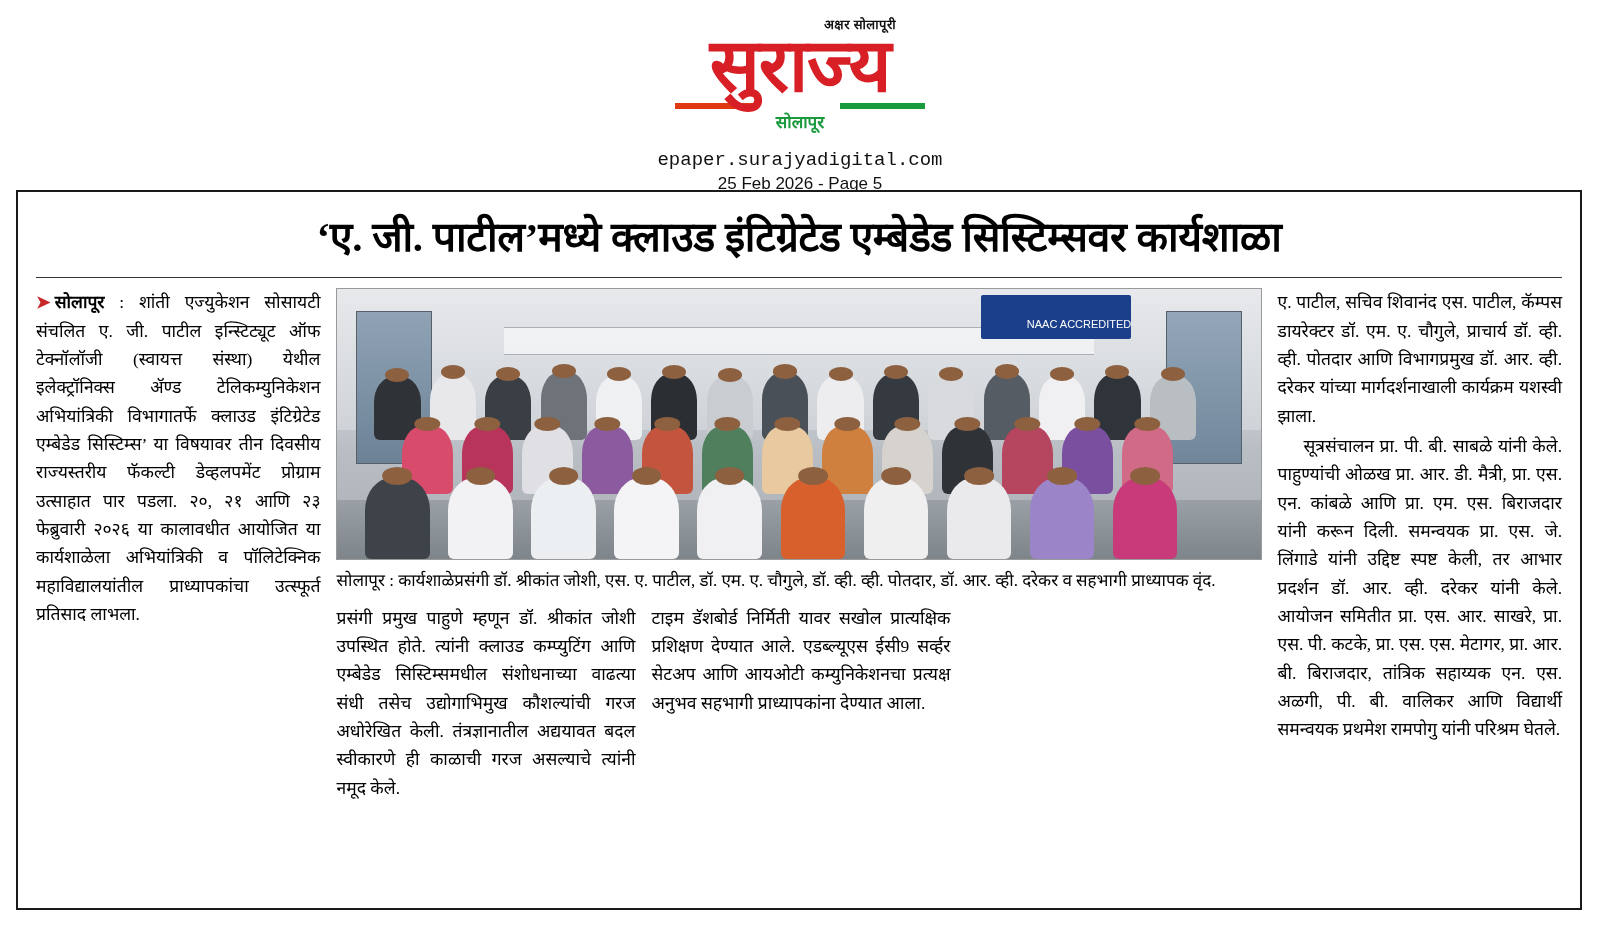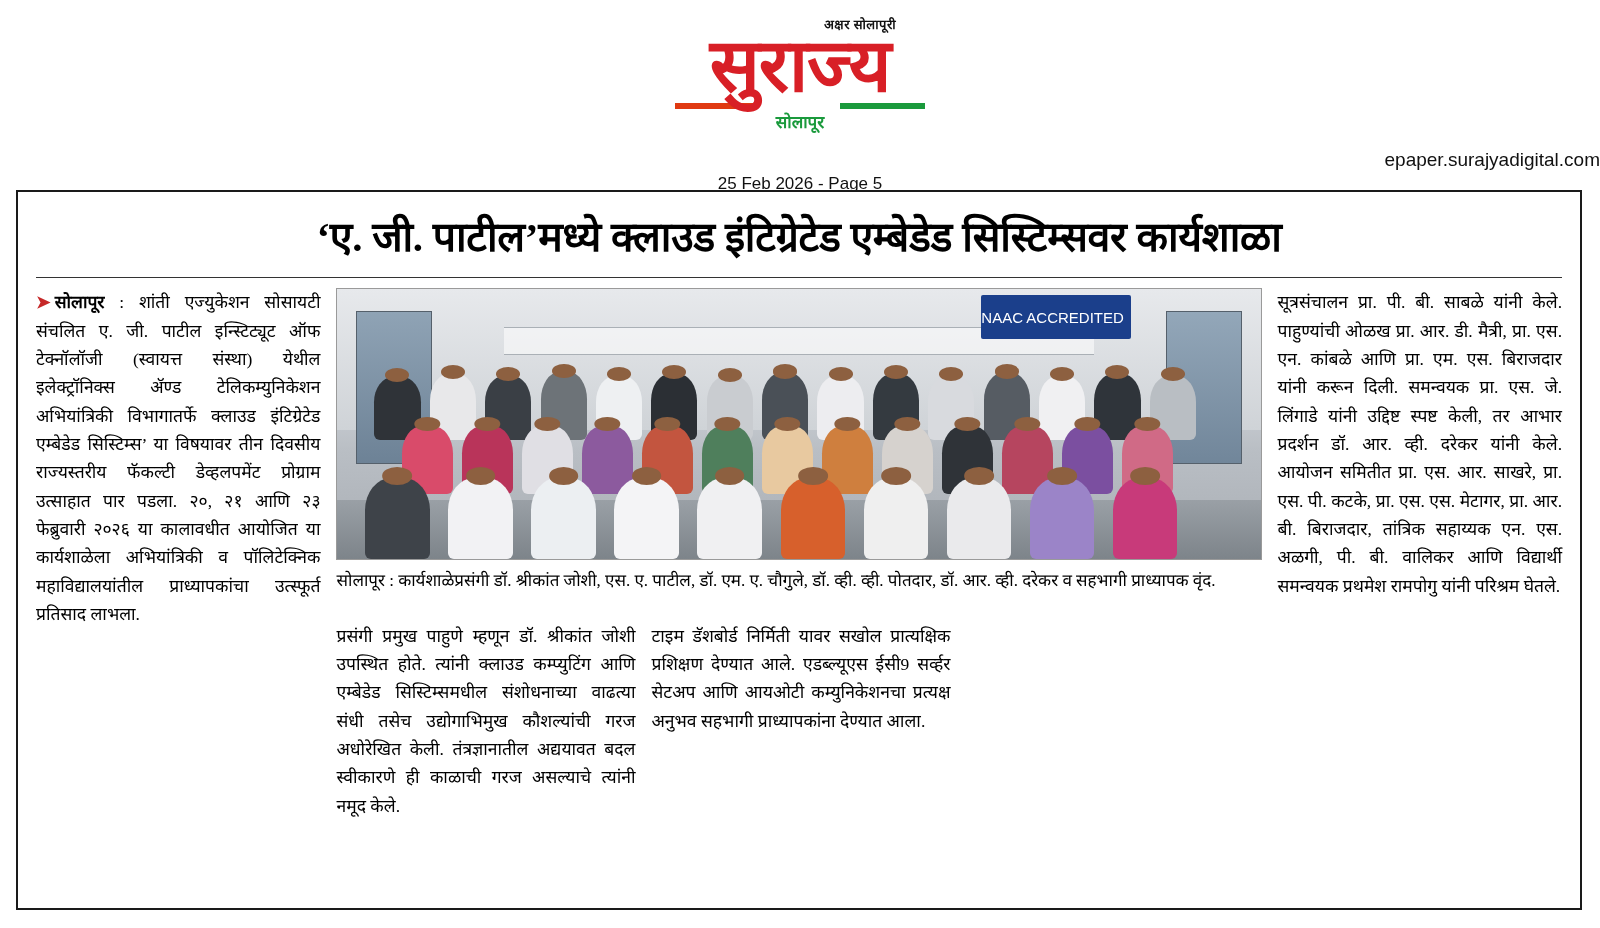--- a/index.html
+++ b/index.html
@@ -59,24 +59,23 @@
   }
   .logo-sub {
     font-family: "Liberation Serif", serif;
     font-size: 17px;
     font-weight: bold;
     color: #1a9a3c;
     margin-top: 1px;
   }
   .epaper-line {
     margin-top: 16px;
-    font-family: Liberation Sans, sans-serif;
+    font-family: Liberation Mono, monospace;
     font-size: 19px;
     color: #111;
-    text-align: right;
   }
   .date-line {
     margin-top: 3px;
     font-family: "Liberation Sans", sans-serif;
     font-size: 17px;
     color: #111;
   }
 
   
   .article {
@@ -149,21 +148,21 @@
     position: absolute; left: 0; top: 0; width: 100%; height: 52%;
     background: linear-gradient(to bottom, #e7e9ec, #cfd3d7);
   }
   .ph-floor {
     position: absolute; left: 0; bottom: 0; width: 100%; height: 22%;
     background: linear-gradient(to bottom, #9aa0a6, #7d848a);
   }
   .ph-banner {
     position: absolute; right: 14%; top: 6px; width: 150px; height: 44px;
     background: #1b3f8b; border-radius: 2px;
-    color: #fff; font-size: 15px; text-align: left; line-height: 1.4; padding-top: 12px;
+    color: #fff; font-size: 11px; text-align: right; line-height: 1.4; padding-top: 22px;
     box-sizing: border-box;
     font-family: "Liberation Sans", sans-serif;
   }
   .ph-doorL, .ph-doorR {
     position: absolute; top: 8%; width: 8%; height: 56%;
     background: linear-gradient(to bottom, #8fa3b5, #6d8296);
     border: 1px solid #55606b;
   }
   .ph-doorL { left: 2%; }
   .ph-doorR { right: 2%; background: linear-gradient(to bottom,#93a7b9,#71869a); }
@@ -188,21 +187,21 @@
     font-size: 17px;
     font-weight: normal;
     line-height: 1.5;
     margin-top: 8px;
     text-align: justify;
     color: #000;
   }
   .sub-cols {
     display: flex;
     gap: 16px;
-    margin-top: 28px;
+    margin-top: 10px;
   }
   .sub-col {
     width: 299px;
     font-family: "Liberation Serif", serif;
     font-size: 17.5px;
     line-height: 1.62;
     text-align: justify;
     color: #000;
   }
 </style>
@@ -375,18 +374,19 @@
 
         <div class="sub-cols">
           <div class="sub-col">प्रसंगी प्रमुख पाहुणे म्हणून डॉ. श्रीकांत जोशी उपस्थित होते. त्यांनी क्लाउड कम्प्युटिंग आणि एम्बेडेड सिस्टिम्समधील संशोधनाच्या वाढत्या संधी तसेच उद्योगाभिमुख कौशल्यांची गरज अधोरेखित केली. तंत्रज्ञानातील अद्ययावत बदल स्वीकारणे ही काळाची गरज असल्याचे त्यांनी नमूद केले.</div>
           <div class="sub-col">
             <div>टाइम डॅशबोर्ड निर्मिती यावर सखोल प्रात्यक्षिक प्रशिक्षण देण्यात आले. एडब्ल्यूएस ईसी9 सर्व्हर सेटअप आणि आयओटी कम्युनिकेशनचा प्रत्यक्ष अनुभव सहभागी प्राध्यापकांना देण्यात आला.</div>
           </div>
         </div>
       </div>
 
       <div class="col col-right">
+        <p class="para">ए. पाटील, सचिव शिवानंद एस. पाटील, कॅम्पस डायरेक्टर डॉ. एम. ए. चौगुले, प्राचार्य डॉ. व्ही. व्ही. पोतदार आणि विभागप्रमुख डॉ. आर. व्ही. दरेकर यांच्या मार्गदर्शनाखाली कार्यक्रम यशस्वी झाला.</p>
         <p class="para">सूत्रसंचालन प्रा. पी. बी. साबळे यांनी केले. पाहुण्यांची ओळख प्रा. आर. डी. मैत्री, प्रा. एस. एन. कांबळे आणि प्रा. एम. एस. बिराजदार यांनी करून दिली. समन्वयक प्रा. एस. जे. लिंगाडे यांनी उद्दिष्ट स्पष्ट केली, तर आभार प्रदर्शन डॉ. आर. व्ही. दरेकर यांनी केले. आयोजन समितीत प्रा. एस. आर. साखरे, प्रा. एस. पी. कटके, प्रा. एस. एस. मेटागर, प्रा. आर. बी. बिराजदार, तांत्रिक सहाय्यक एन. एस. अळगी, पी. बी. वालिकर आणि विद्यार्थी समन्वयक प्रथमेश रामपोगु यांनी परिश्रम घेतले.</p>
       </div>
 
     </div>
   </div>
 </div>
 
 </body></html>

